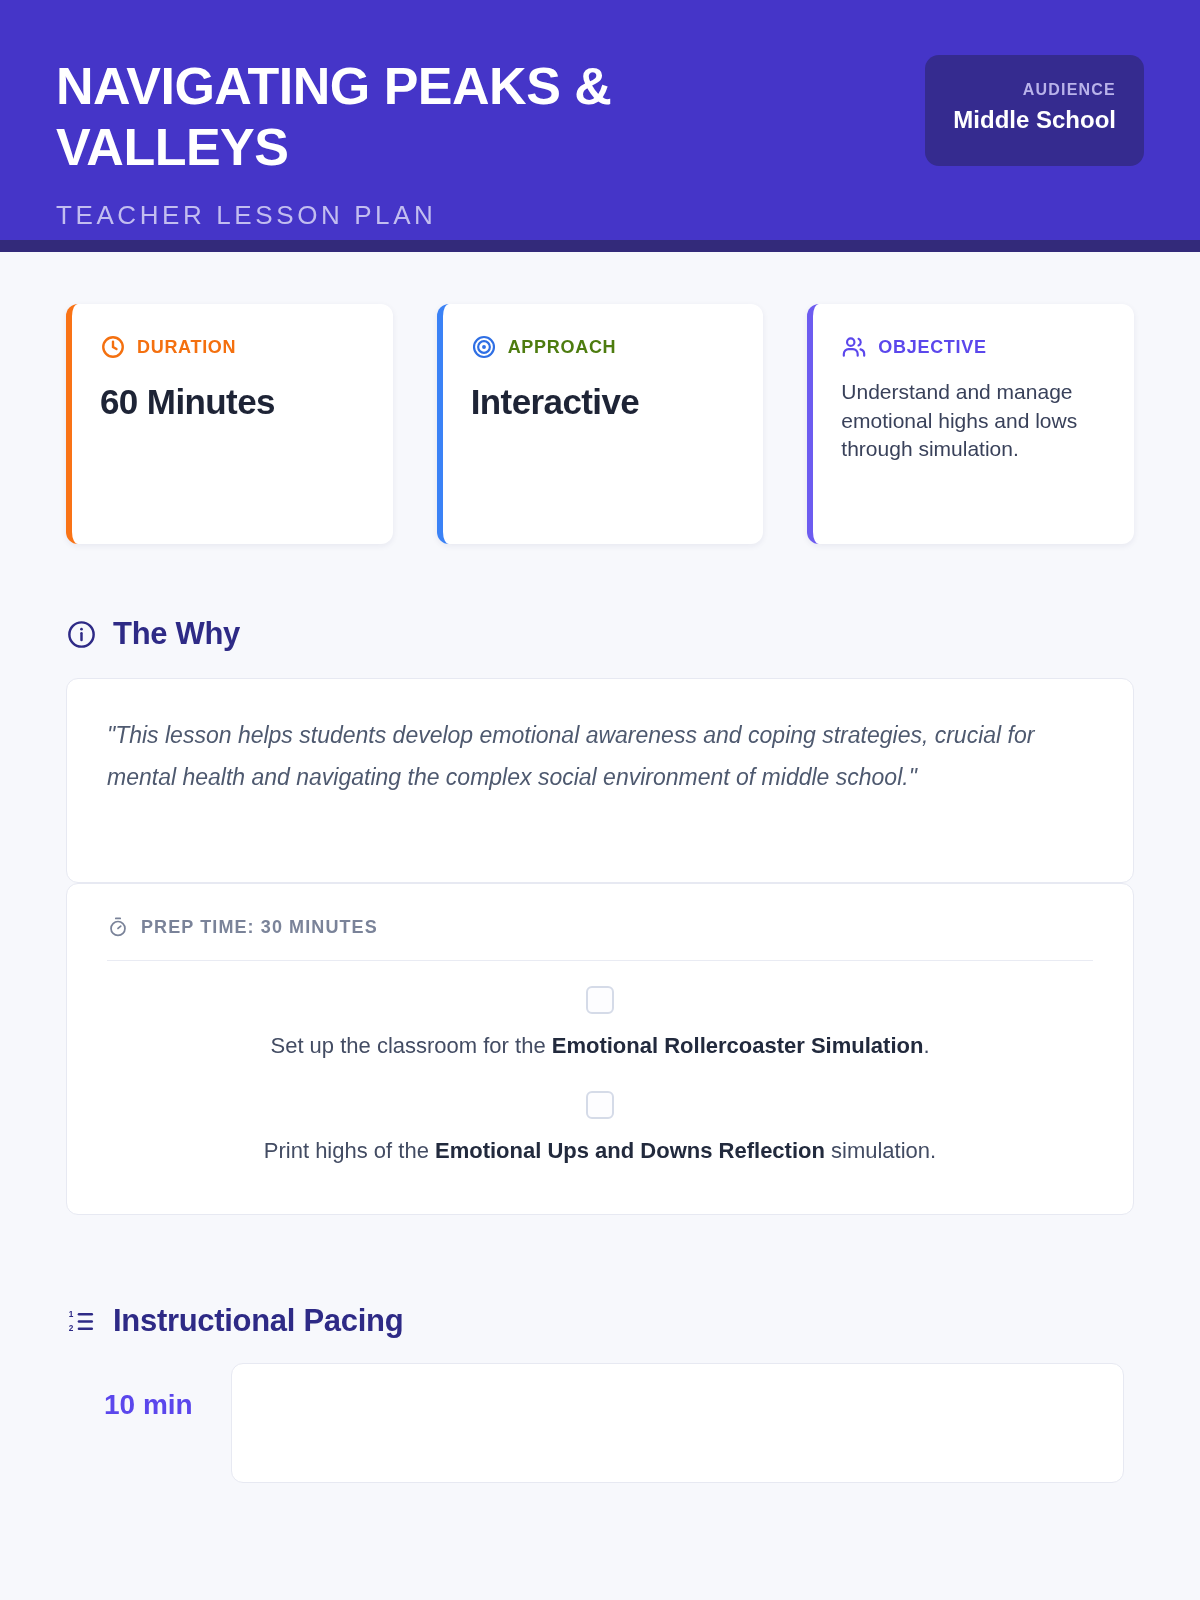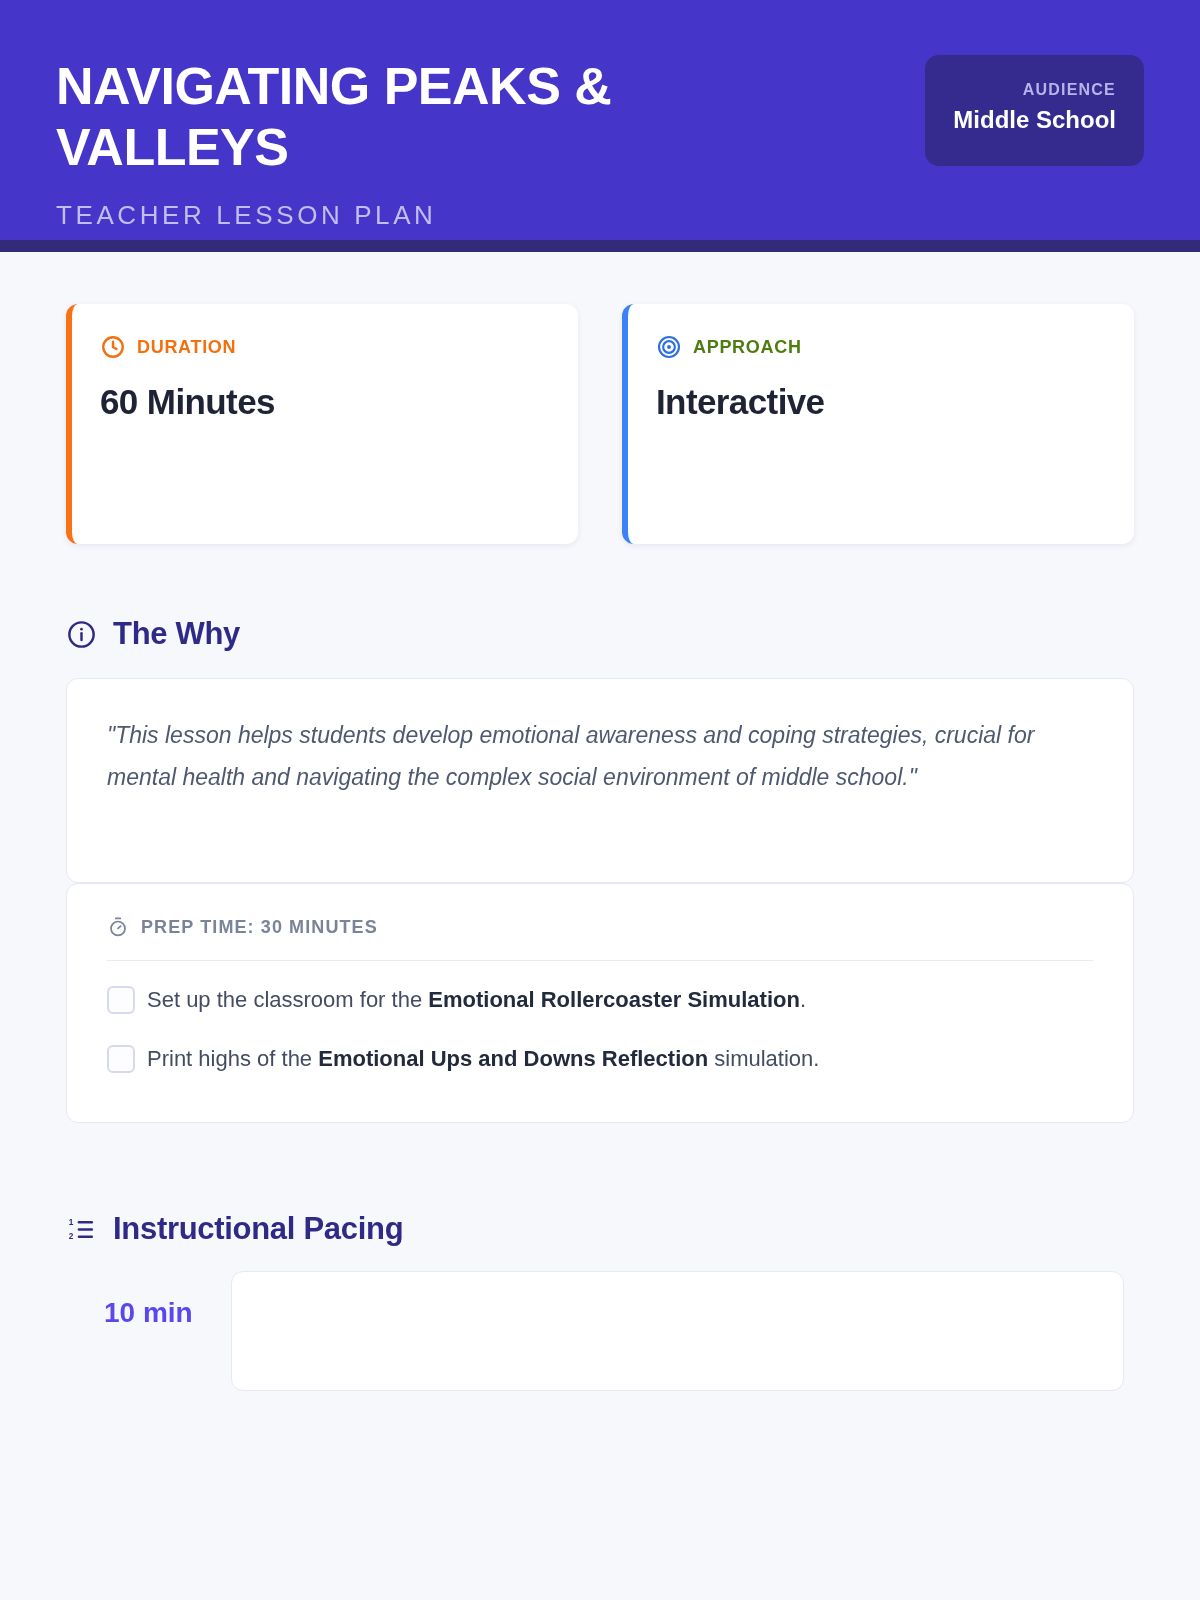--- a/index.html
+++ b/index.html
@@ -167,22 +167,23 @@
     font-size: 18px;
     font-weight: 700;
     letter-spacing: 1.1px;
     color: #7a8399;
     text-transform: uppercase;
   }
   .checklist { margin-top: 10px; }
   .check-item {
     display: flex;
     align-items: center;
-    gap: 12px;
+    gap: 18px;
     padding: 15px 0;
+    flex-direction: column;
   }
   .checkbox {
     width: 28px;
     height: 28px;
     border: 2px solid #d5dbe8;
     border-radius: 6px;
     background: #fdfdff;
     flex: 0 0 auto;
   }
   .check-text {
@@ -257,20 +258,34 @@
             <circle cx="12" cy="12" r="9.2"></circle>
             <circle cx="12" cy="12" r="5.4"></circle>
             <circle cx="12" cy="12" r="1.8" fill="#2f6fe4" stroke="none"></circle>
           </svg>
         </span>
         <span class="info-label">APPROACH</span>
       </div>
       <div class="info-value">Interactive</div>
     </div>
 
+    <div class="info-card objective">
+      <div class="info-head">
+        <span>
+          <svg width="26" height="26" viewBox="0 0 24 24" fill="none" stroke="#5b47ec" stroke-width="2" stroke-linecap="round" stroke-linejoin="round">
+            <circle cx="9" cy="7.5" r="3.4"></circle>
+            <path d="M2.6 20v-1.6a4.4 4.4 0 0 1 4.4-4.4h4a4.4 4.4 0 0 1 4.4 4.4V20"></path>
+            <path d="M16.2 4.4a3.4 3.4 0 0 1 0 6.2"></path>
+            <path d="M18 14.2a4.4 4.4 0 0 1 3.4 4.3V20"></path>
+          </svg>
+        </span>
+        <span class="info-label">OBJECTIVE</span>
+      </div>
+      <div class="info-text">Understand and manage emotional highs and lows through simulation.</div>
+    </div>
 
   </div>
 
   <div class="section-head">
     <span>
       <svg width="31" height="31" viewBox="0 0 24 24" fill="none" stroke="#2e2a86" stroke-width="1.9" stroke-linecap="round">
         <circle cx="12" cy="12" r="9.4"></circle>
         <path d="M12 11v5.2"></path>
         <circle cx="12" cy="7.9" r="1.05" fill="#2e2a86" stroke="none"></circle>
       </svg>

